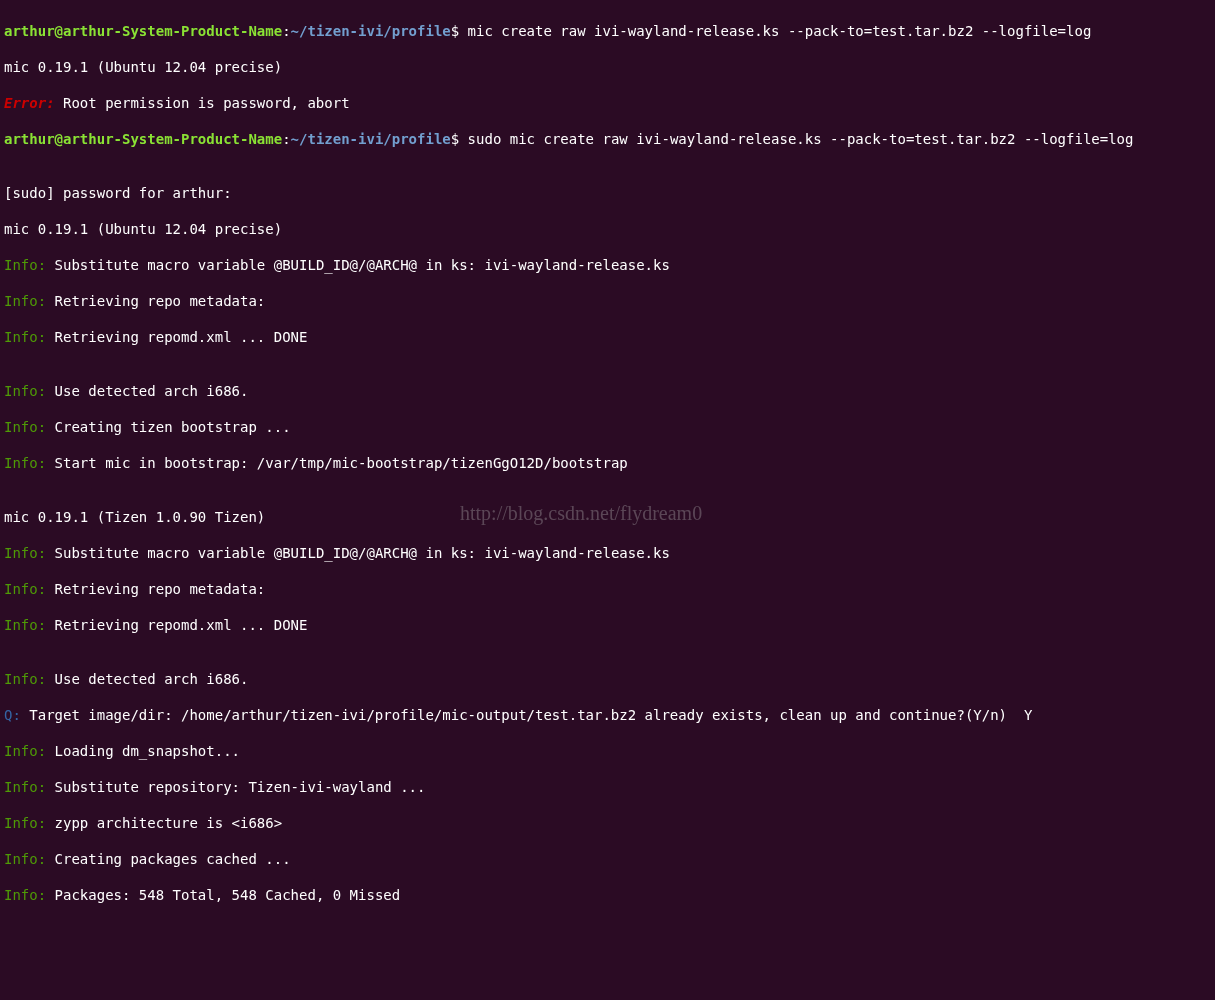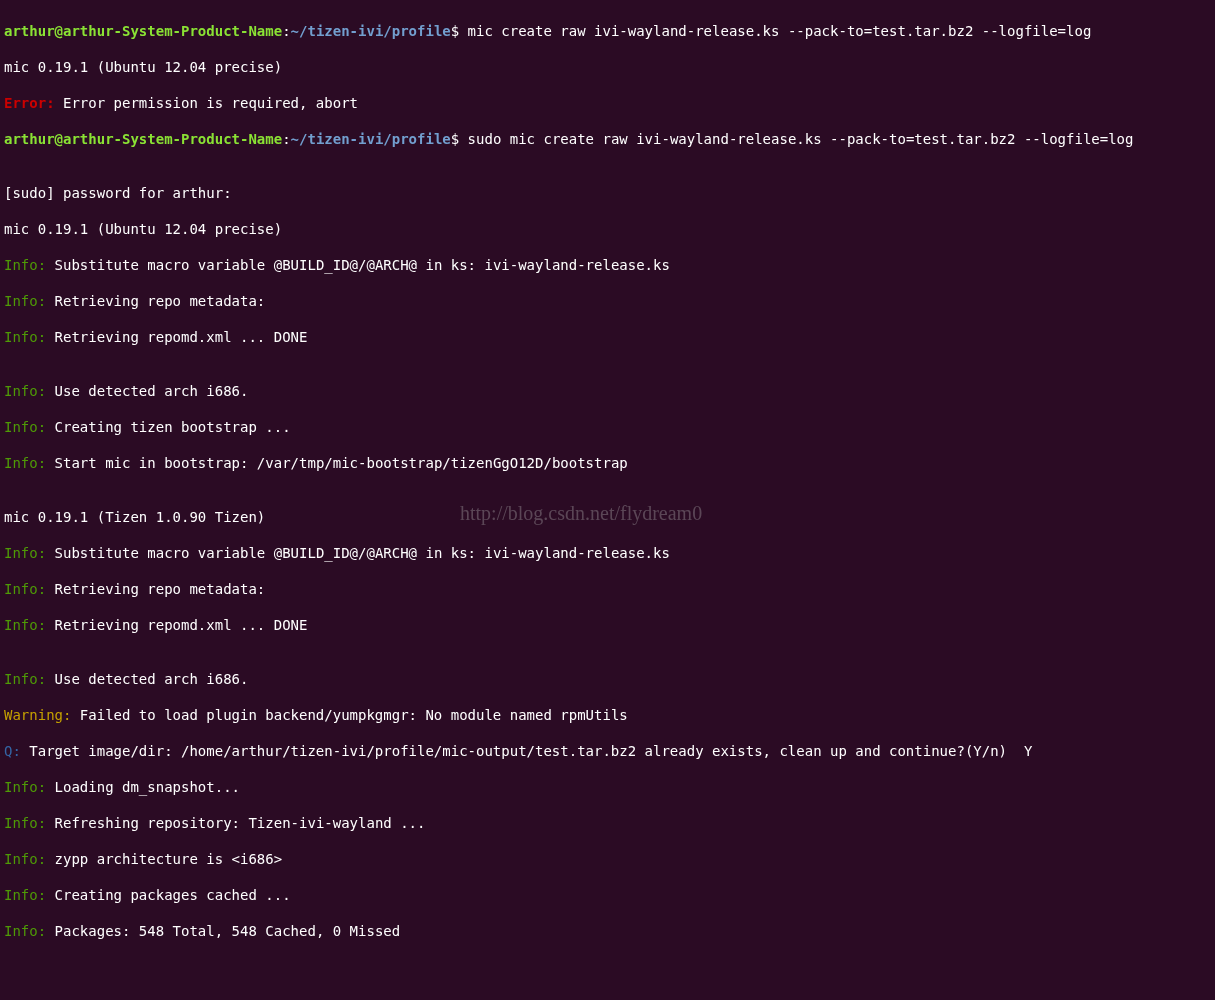--- a/index.html
+++ b/index.html
@@ -14,64 +14,63 @@
   }
   .terminal {
     padding: 4px 4px;
     white-space: pre;
   }
   .line { display: block; white-space: pre; }
   .prompt { color: #8ae234; font-weight: bold; }
   .path { color: #729fcf; font-weight: bold; }
   .cmd { color: #ffffff; }
   .info { color: #4e9a06; }
-  .error { color: #cc0000; font-weight: bold; }
+  .error { color: #cc0000; font-weight: bold; font-style: italic; }
   .warning { color: #c4a000; }
   .q { color: #3465a4; }
   .white { color: #ffffff; }
   .watermark {
     position: absolute;
     top: 504px;
     left: 460px;
     color: rgba(180,180,180,0.35);
     font-family: "Times New Roman", serif;
     font-size: 20px;
     pointer-events: none;
     text-align: center;
   }
 </style>
 </head>
 <body>
 
 <div class="terminal">
 <span class="line"><span class="prompt">arthur@arthur-System-Product-Name</span><span class="white">:</span><span class="path">~/tizen-ivi/profile</span><span class="white">$ </span><span class="cmd">mic create raw ivi-wayland-release.ks --pack-to=test.tar.bz2 --logfile=log</span></span>
 <span class="line white">mic 0.19.1 (Ubuntu 12.04 precise)</span>
-<span class="line"><span class="error">Error:</span><span class="white"> Error permission is required, abort</span></span>
+<span class="line"><span class="error">Error:</span><span class="white"> Root permission is password, abort</span></span>
 <span class="line"><span class="prompt">arthur@arthur-System-Product-Name</span><span class="white">:</span><span class="path">~/tizen-ivi/profile</span><span class="white">$ </span><span class="cmd">sudo mic create raw ivi-wayland-release.ks --pack-to=test.tar.bz2 --logfile=log</span></span>
 <span class="line"></span>
 <span class="line white">[sudo] password for arthur: </span>
 <span class="line white">mic 0.19.1 (Ubuntu 12.04 precise)</span>
 <span class="line"><span class="info">Info:</span><span class="white"> Substitute macro variable @BUILD_ID@/@ARCH@ in ks: ivi-wayland-release.ks</span></span>
 <span class="line"><span class="info">Info:</span><span class="white"> Retrieving repo metadata:</span></span>
 <span class="line"><span class="info">Info:</span><span class="white"> Retrieving repomd.xml ... DONE</span></span>
 <span class="line"></span>
 <span class="line"><span class="info">Info:</span><span class="white"> Use detected arch i686.</span></span>
 <span class="line"><span class="info">Info:</span><span class="white"> Creating tizen bootstrap ...</span></span>
 <span class="line"><span class="info">Info:</span><span class="white"> Start mic in bootstrap: /var/tmp/mic-bootstrap/tizenGgO12D/bootstrap</span></span>
 <span class="line"></span>
 <span class="line white">mic 0.19.1 (Tizen 1.0.90 Tizen)</span>
 <span class="line"><span class="info">Info:</span><span class="white"> Substitute macro variable @BUILD_ID@/@ARCH@ in ks: ivi-wayland-release.ks</span></span>
 <span class="line"><span class="info">Info:</span><span class="white"> Retrieving repo metadata:</span></span>
 <span class="line"><span class="info">Info:</span><span class="white"> Retrieving repomd.xml ... DONE</span></span>
 <span class="line"></span>
 <span class="line"><span class="info">Info:</span><span class="white"> Use detected arch i686.</span></span>
-<span class="line"><span class="warning">Warning:</span><span class="white"> Failed to load plugin backend/yumpkgmgr: No module named rpmUtils</span></span>
 <span class="line"><span class="q">Q:</span><span class="white"> Target image/dir: /home/arthur/tizen-ivi/profile/mic-output/test.tar.bz2 already exists, clean up and continue?(Y/n)  Y</span></span>
 <span class="line"><span class="info">Info:</span><span class="white"> Loading dm_snapshot...</span></span>
-<span class="line"><span class="info">Info:</span><span class="white"> Refreshing repository: Tizen-ivi-wayland ...</span></span>
+<span class="line"><span class="info">Info:</span><span class="white"> Substitute repository: Tizen-ivi-wayland ...</span></span>
 <span class="line"><span class="info">Info:</span><span class="white"> zypp architecture is &lt;i686&gt;</span></span>
 <span class="line"><span class="info">Info:</span><span class="white"> Creating packages cached ...</span></span>
 <span class="line"><span class="info">Info:</span><span class="white"> Packages: 548 Total, 548 Cached, 0 Missed</span></span>
 
 
 
 
 
 
 

